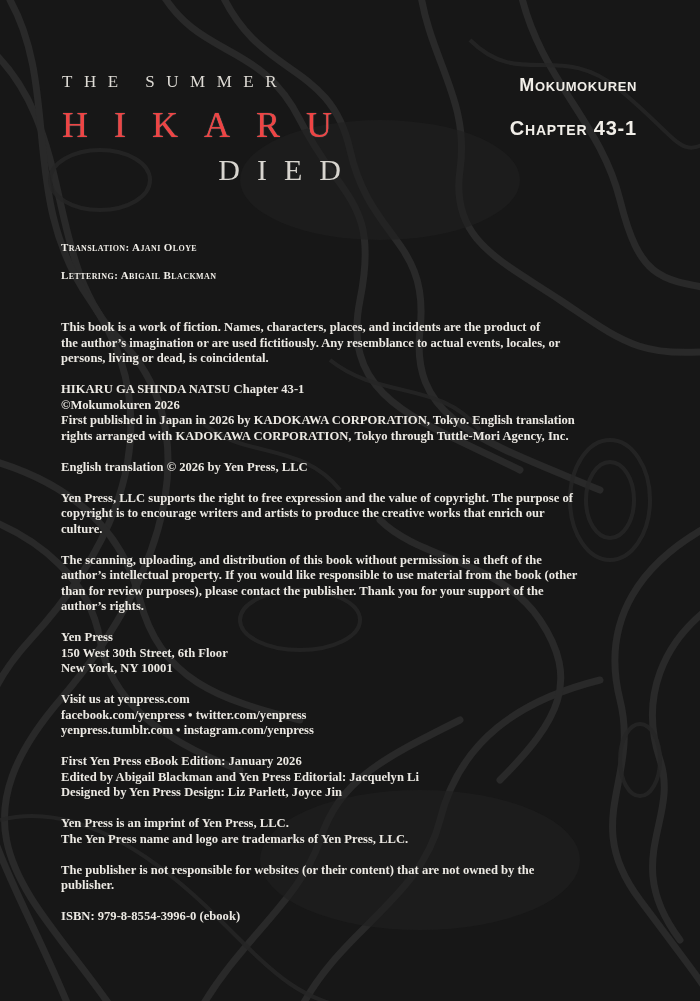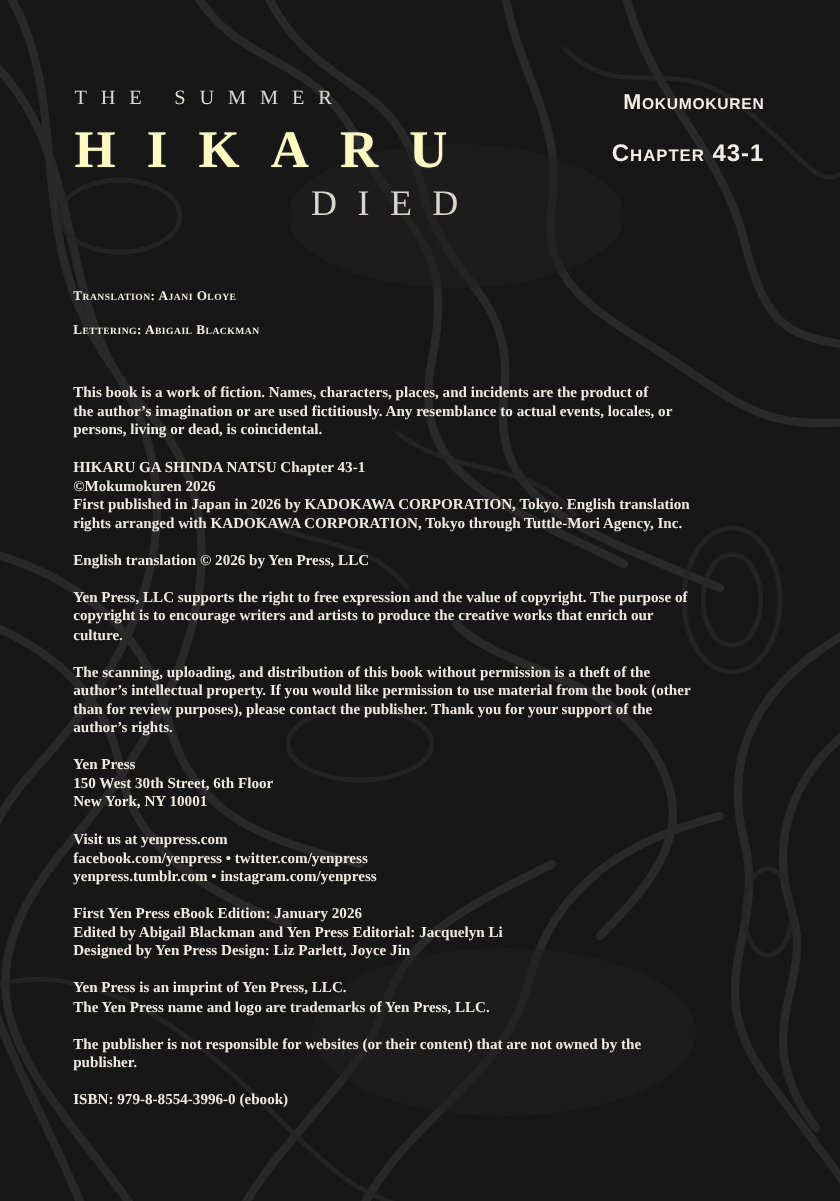--- a/index.html
+++ b/index.html
@@ -7,21 +7,21 @@
     body { position: relative; font-family: "Liberation Serif", "DejaVu Serif", serif; color: #ece9e3; }
 
     .bg { position: absolute; inset: 0; z-index: 0; overflow: hidden; background: #171717; }
     .bg svg { position: absolute; inset: 0; width: 700px; height: 1001px; }
 
     .page { position: relative; z-index: 1; width: 700px; height: 1001px; }
 
     
     .title-block { position: absolute; left: 62px; top: 72px; }
     .title-top { font-size: 17px; letter-spacing: 11.5px; color: #dedbd5; font-weight: normal; line-height: 20px; }
-    .title-main { font-size: 44px; letter-spacing: 26px; color: #fef9c3; font-weight: bold; line-height: 50px; margin-top: 8px; text-shadow: 0 0 1px #888; }
+    .title-main { font-size: 36px; letter-spacing: 26px; color: #ef4444; font-weight: normal; line-height: 50px; margin-top: 8px; text-shadow: 0 0 1px #888; }
     .title-bottom { font-size: 30px; letter-spacing: 17px; color: #d8d5cf; line-height: 36px; margin-top: 2px; text-align: right; }
 
     .author-block { position: absolute; right: 63px; top: 74px; text-align: right; }
     .author-name { font-size: 18px; font-variant: small-caps; letter-spacing: 0.6px; font-weight: bold; color: #f1eee8; font-family: "Liberation Sans", "DejaVu Sans", sans-serif; line-height: 22px; }
     .chapter-label { font-size: 20px; font-variant: small-caps; letter-spacing: 0.8px; font-weight: bold; color: #f1eee8; font-family: "Liberation Sans", "DejaVu Sans", sans-serif; margin-top: 20px; line-height: 24px; }
 
     
     .credits { position: absolute; left: 61px; top: 233px; }
     .credit-line { font-size: 11px; font-variant: small-caps; font-weight: bold; letter-spacing: 0.4px; line-height: 28px; color: #f1eee8; }
 
@@ -101,21 +101,21 @@
     <p>
       <span class="ln">English translation © 2026 by Yen Press, LLC</span>
     </p>
     <p>
       <span class="ln">Yen Press, LLC supports the right to free expression and the value of copyright. The purpose of</span>
       <span class="ln">copyright is to encourage writers and artists to produce the creative works that enrich our</span>
       <span class="ln">culture.</span>
     </p>
     <p>
       <span class="ln">The scanning, uploading, and distribution of this book without permission is a theft of the</span>
-      <span class="ln">author’s intellectual property. If you would like permission to use material from the book (other</span>
+      <span class="ln">author’s intellectual property. If you would like responsible to use material from the book (other</span>
       <span class="ln">than for review purposes), please contact the publisher. Thank you for your support of the</span>
       <span class="ln">author’s rights.</span>
     </p>
     <p>
       <span class="ln">Yen Press</span>
       <span class="ln">150 West 30th Street, 6th Floor</span>
       <span class="ln">New York, NY 10001</span>
     </p>
     <p>
       <span class="ln">Visit us at yenpress.com</span>

